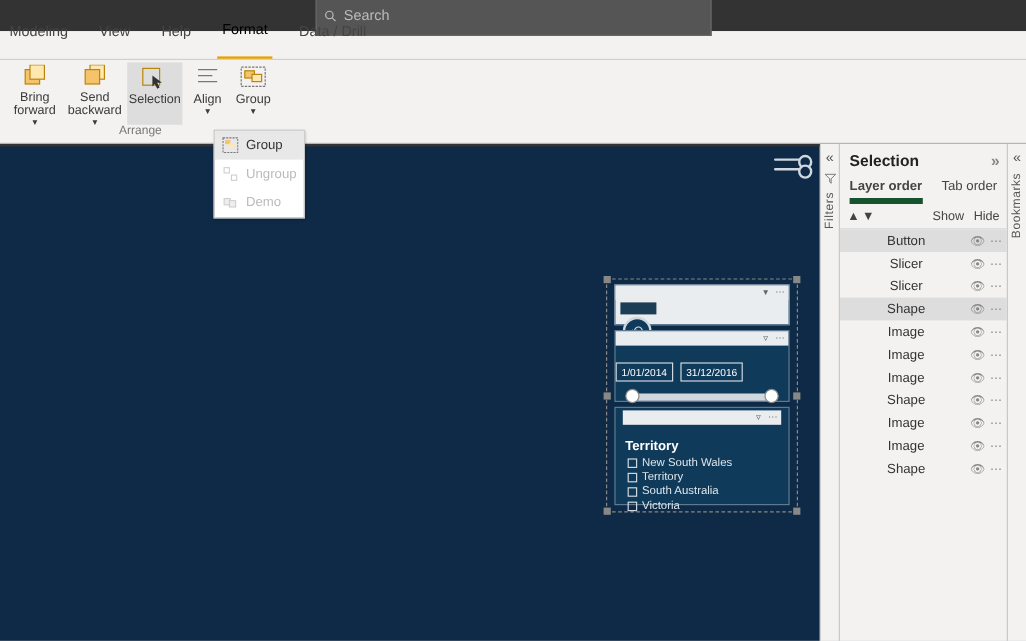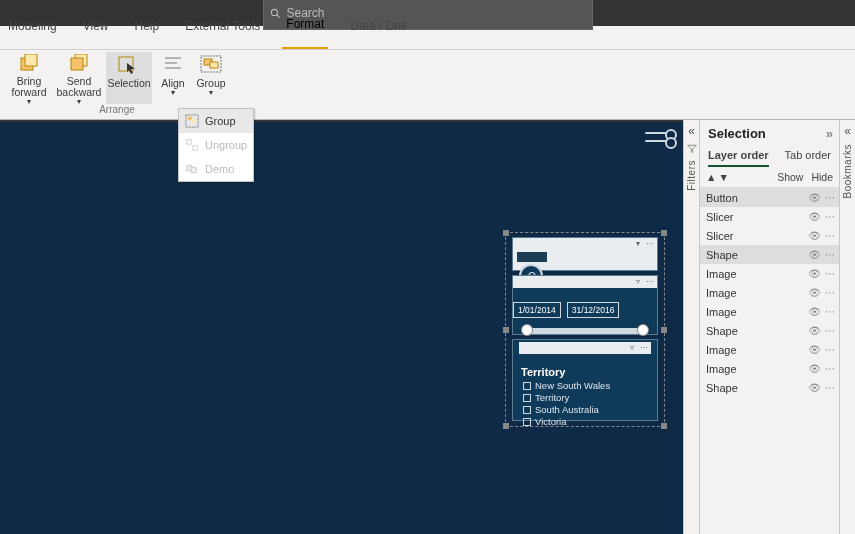--- a/index.html
+++ b/index.html
@@ -40,24 +40,24 @@
   
   .rail { width: 16px; background: #f3f2f1; border-left: 1px solid #c8c8c8; display: flex; flex-direction: column; align-items: center; padding-top: 4px; gap: 6px; font-size: 10px; color: #555; }
   .rail .chev { font-size: 12px; color: #555; }
   .rail .vtext { writing-mode: vertical-rl; transform: rotate(180deg); letter-spacing: .5px; }
 
   
   .selpane { width: 140px; background: #f3f2f1; border-left: 1px solid #c8c8c8; display: flex; flex-direction: column; }
   .selpane .hdr { display: flex; align-items: center; justify-content: space-between; padding: 6px 6px 2px 8px; font-weight: 600; font-size: 13px; color: #222; }
   .selpane .subtabs { display: flex; gap: 16px; padding: 6px 8px 0 8px; font-size: 11px; color: #444; }
   .selpane .subtabs .st { padding-bottom: 4px; cursor: pointer; }
-  .selpane .subtabs .st.active { border-bottom: 2px solid #14532d; font-weight: 600; }
+  .selpane .subtabs .st.active { border-bottom: 5px solid #14532d; font-weight: 600; }
   .selpane .tools { display: flex; align-items: center; padding: 4px 6px; gap: 8px; font-size: 10.5px; color: #444; border-bottom: 1px solid #ddd; }
   .selpane .tools .arrows { display: flex; gap: 2px; }
-  .selpane .list { flex: 1; overflow: auto; }
+  .selpane .list { flex: 1; overflow: auto; text-align: center; }
   .selpane .row { display: flex; align-items: center; height: 19px; padding: 0 4px 0 6px; font-size: 11px; color: #333; gap: 4px; }
   .selpane .row.sel { background: #ddd; }
   .selpane .row .name { flex: 1; }
   .selpane .row .eye, .selpane .row .dots { color: #888; font-size: 10px; }
 
   
   .hamb { position: absolute; right: 12px; top: 10px; display: flex; flex-direction: column; gap: 6px; }
   .hamb .ln { width: 26px; height: 2px; background: #cfd8df; border-radius: 1px; position: relative; }
   .hamb .ln::after { content: ""; position: absolute; right: -6px; top: -3px; width: 8px; height: 8px; border: 2px solid #cfd8df; border-radius: 50%; background: #0e2a46; }
 
@@ -99,21 +99,20 @@
         </svg>
       <span>Search</span>
     </div>
   </div>
 </div>
 
 <div class="tabs">
   <div class="tab">Modeling</div>
   <div class="tab">View</div>
   <div class="tab">Help</div>
-  <div class="tab">External Tools</div>
   <div class="tab active">Format</div>
   <div class="tab">Data / Drill</div>
 </div>
 
 <div class="ribbon">
   <div class="rgroup">
     <div class="btnrow">
       <div class="rbtn">
         <div class="ico">
             <svg width="24" height="20">

